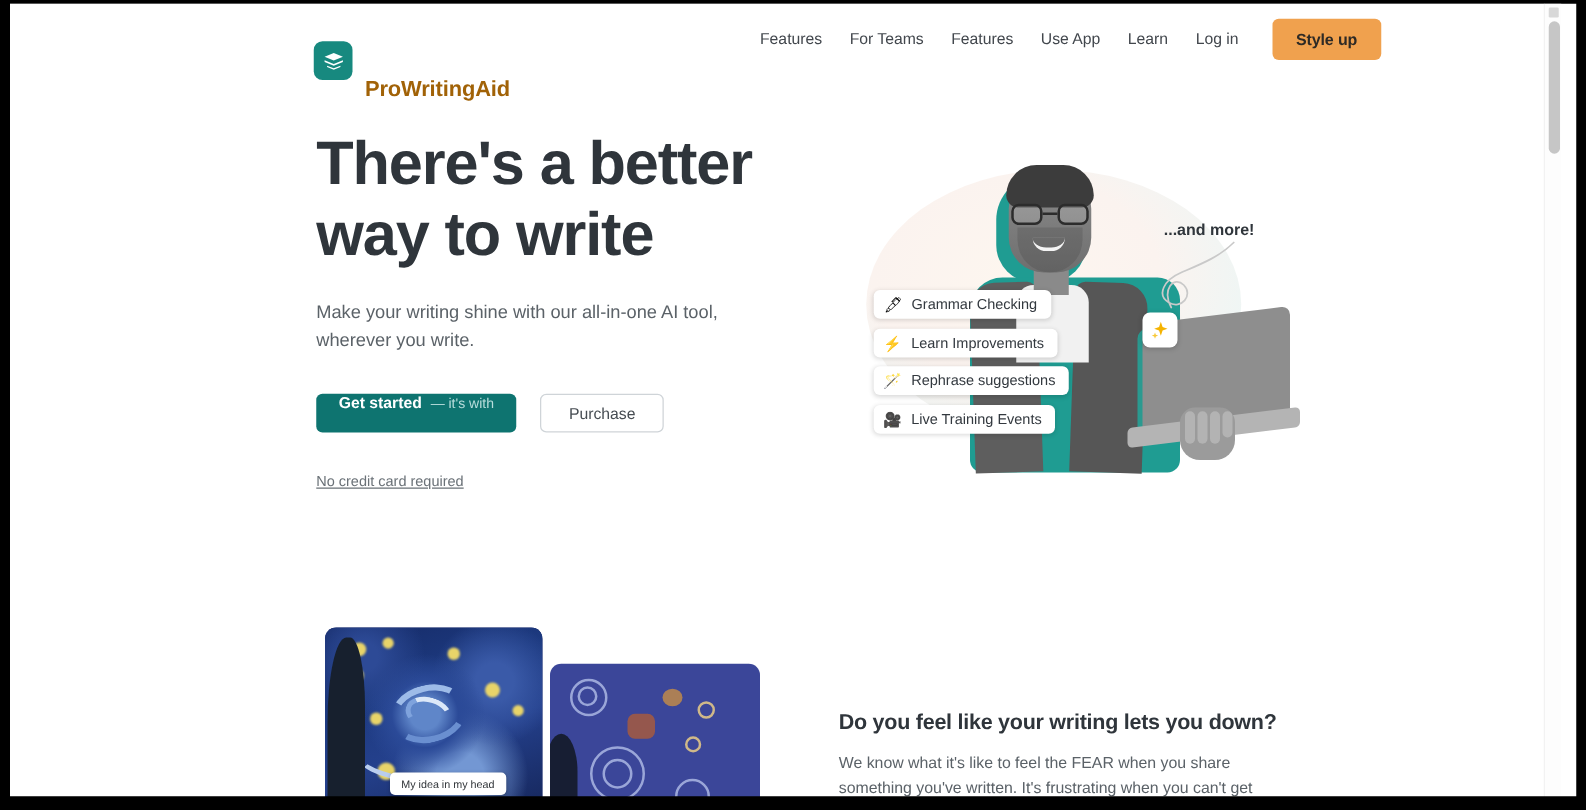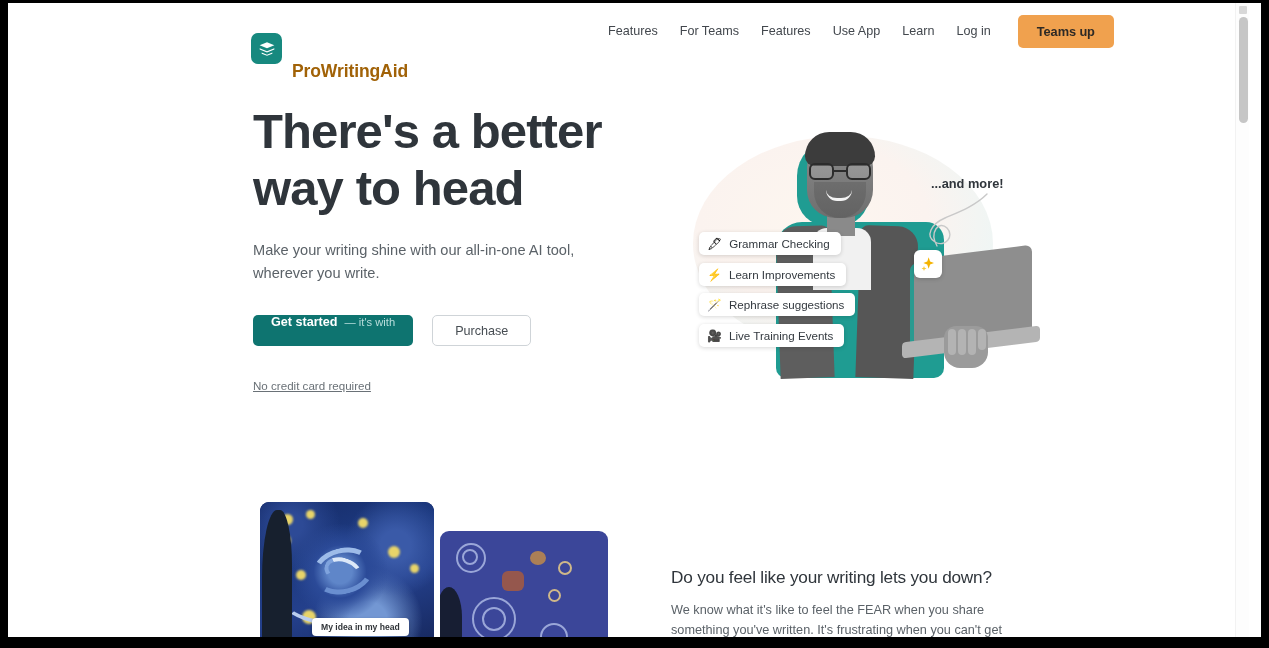--- a/index.html
+++ b/index.html
@@ -365,21 +365,20 @@
   #starry-caption {
     position: absolute;
     left: 52px; top: 116px;
     background: #ffffff;
     border-radius: 4px;
     padding: 4px 9px;
     font-size: 8.6px;
     color: #303438;
     box-shadow: 0 1px 3px rgba(0,0,0,0.25);
     white-space: nowrap;
-    font-weight: bold;
   }
   #flat-card {
     position: absolute;
     left: 180px; top: 29px;
     width: 168px; height: 116px;
     border-radius: 9px;
     background: #3b4699;
     overflow: hidden;
   }
   .flat-spiral {
@@ -400,21 +399,21 @@
     border-radius: 50% 50% 4px 4px;
   }
 
   #lower-copy {
     position: absolute;
     left: 663px; top: 564px;
     width: 352px;
   }
   #lower-heading {
     font-size: 17.2px;
-    font-weight: normal;
+    font-weight: bold;
     color: #2f353b;
     letter-spacing: -0.2px;
   }
   #lower-body {
     margin-top: 13px;
     font-size: 12.7px;
     line-height: 19.5px;
     color: #5b6268;
   }
 
@@ -444,26 +443,26 @@
         <span id="brand-name">ProWritingAid</span>
       </a>
 
       <nav id="nav">
         <a class="nav-link" href="#">Features</a>
         <a class="nav-link" href="#">For Teams</a>
         <a class="nav-link" href="#">Features</a>
         <a class="nav-link" href="#">Use App</a>
         <a class="nav-link" href="#">Learn</a>
         <a class="nav-link last" href="#">Log in</a>
-        <button id="signup-button">Teams up</button>
+        <button id="signup-button">Style up</button>
       </nav>
     </div>
 
     <div id="hero-copy">
-      <h1 id="hero-heading">There's a better way to head</h1>
+      <h1 id="hero-heading">There's a better way to write</h1>
       <p id="hero-sub">Make your writing shine with our all-in-one AI tool, wherever you write.</p>
 
       <div id="hero-actions">
         <button id="get-started-button">
           <span id="get-started-label">Get started</span>
           <span id="get-started-note">— it's with</span>
         </button>
         <button id="purchase-button">Purchase</button>
       </div>
 

